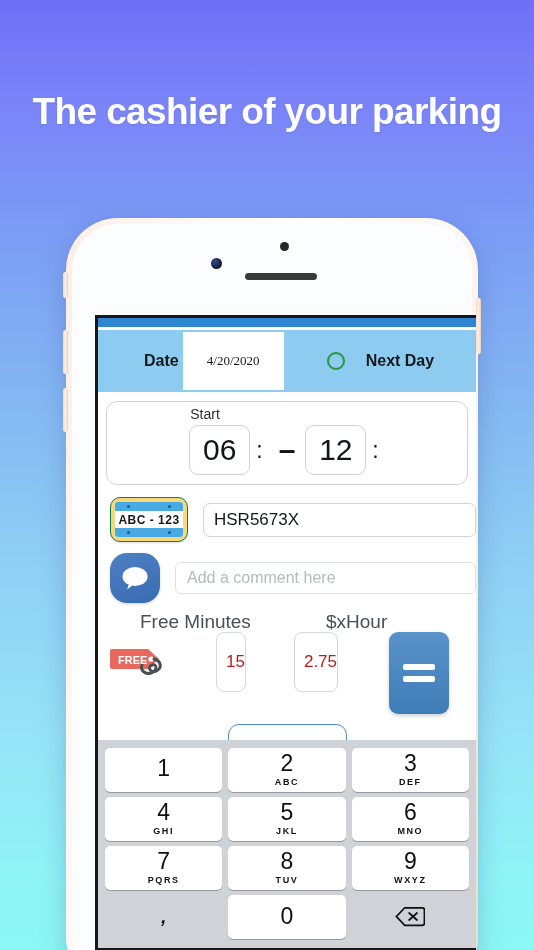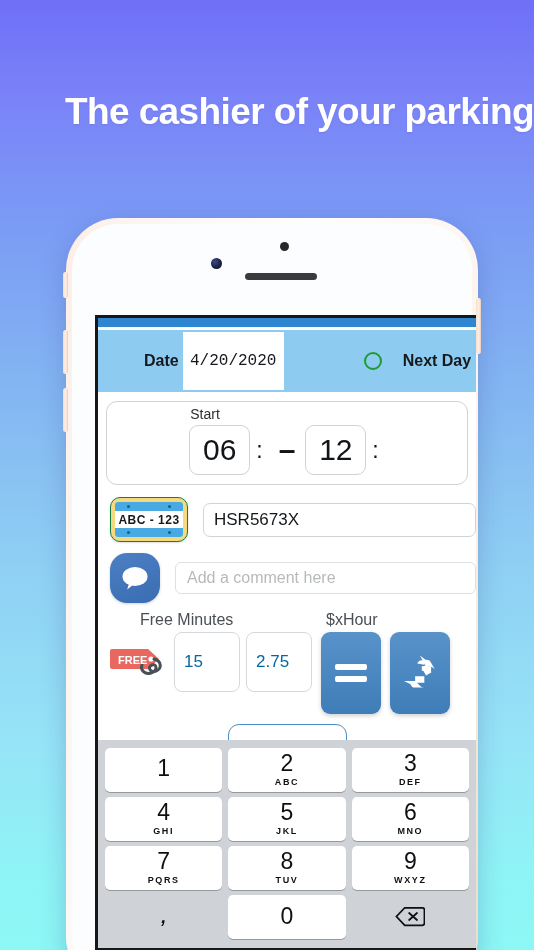--- a/index.html
+++ b/index.html
@@ -25,21 +25,21 @@
       #8ff4f6 92%,
       #8cf8f5 100%);
     overflow: hidden;
   }
 
   
   .headline {
     position: absolute;
     left: 0; right: 0;
     top: 92px;
-    text-align: right;
+    text-align: center;
     color: #ffffff;
     font-size: 37px;
     font-weight: bold;
     letter-spacing: -0.6px;
     line-height: 1.1;
     text-shadow: 0 1px 2px rgba(40,40,120,.12);
   }
 
   
   .phone {
@@ -113,26 +113,26 @@
   }
   .date-label {
     font-size: 16px; font-weight: bold; color: #16181c;
     margin-right: 4px;
   }
   .date-input {
     width: 101px; height: 58px;
     background: #ffffff;
     border: none;
     display: flex; align-items: center; justify-content: center;
-    font-size: 16px; color: #16181c;
-    font-family: Liberation Mono, monospace;
+    font-size: 13px; color: #16181c;
+    font-family: Liberation Serif, serif;
   }
   .nextday-wrap {
     display: flex; align-items: center;
-    margin-left: 80px;
+    margin-left: 43px;
   }
   .radio-circle {
     width: 18px; height: 18px; border-radius: 50%;
     border: 2.4px solid #1f9b33;
     background: transparent;
   }
   .nextday-label {
     font-size: 16px; font-weight: bold; color: #16181c;
     margin-left: 21px; white-space: nowrap;
   }
@@ -247,38 +247,39 @@
   }
 
   
   .rate-captions {
     position: relative;
     height: 20px;
     margin-top: 8px;
   }
   .rate-captions span {
     position: absolute;
-    font-size: 16px; color: #4a4f55;
+    font-size: 19px; color: #4a4f55;
   }
   .cap-free { left: 42px; }
   .cap-hour { left: 228px; }
 
   .rate-row {
     display: flex; align-items: flex-start;
     margin: 1px 0 0 12px;
+    gap: 42px;
   }
   .free-icon { width: 56px; height: 60px; flex: none; margin-top: 5px;}
   .rate-input {
     width: 66px; height: 60px;
     margin-left: 8px;
     border: 1.3px solid #d6d9dc;
     border-radius: 8px;
     display: flex; align-items: center;
     padding-left: 9px;
-    font-size: 17px; color: #0369a1;
+    font-size: 17px; color: #b91c1c;
     background: #fff;
   }
   .rate-input.second { margin-left: 6px; }
   .act-btn {
     width: 60px; height: 82px;
     margin-left: 9px;
     border-radius: 9px;
     background: linear-gradient(180deg,#5892c9,#3f7db8);
     display: flex; align-items: center; justify-content: center;
     box-shadow: 0 2px 4px rgba(0,0,0,.18);

